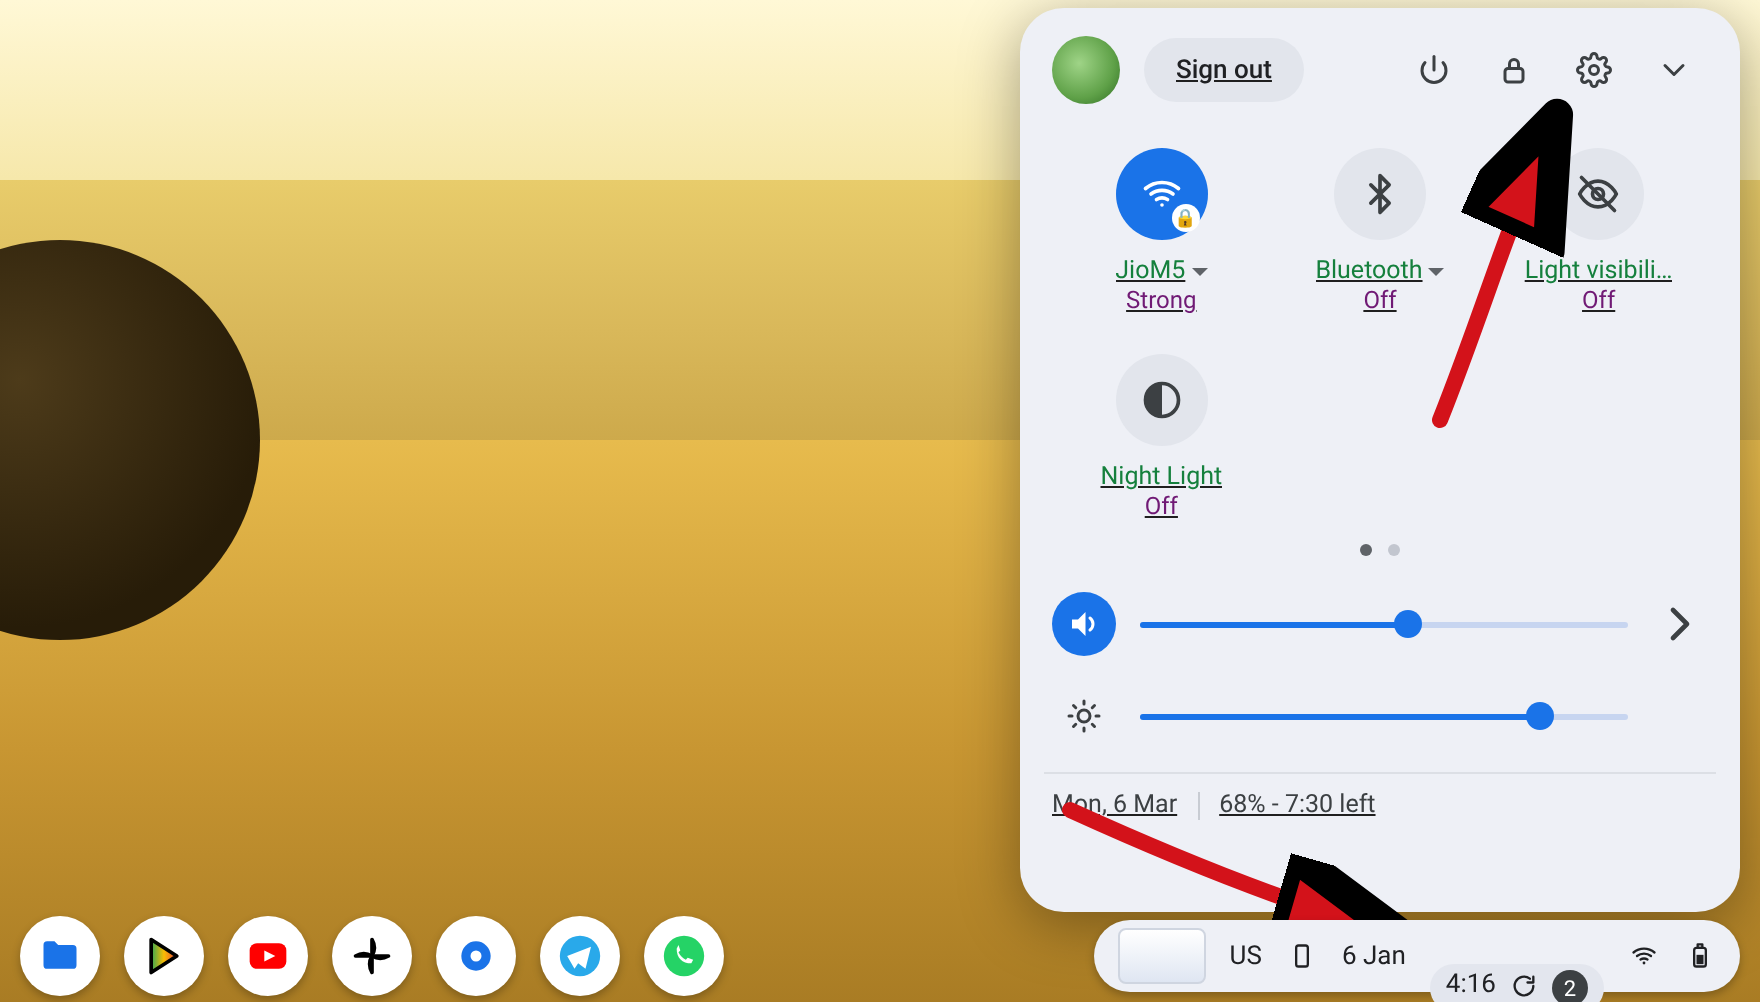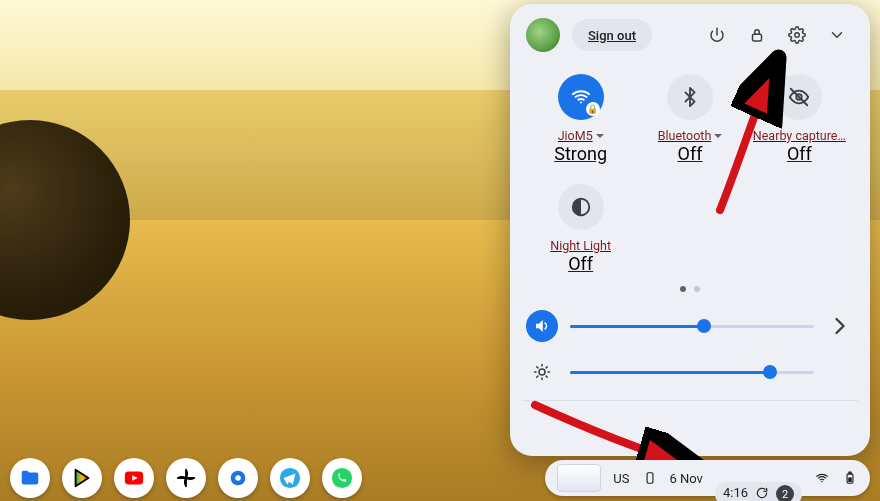--- a/index.html
+++ b/index.html
@@ -30,22 +30,22 @@
   .hdr-icon { width:34px; height:34px; border-radius:50%; display:flex; align-items:center; justify-content:center; color:#3c4043; }
   .hdr-icon svg { width:18px; height:18px; }
 
   
   .tiles { display:grid; grid-template-columns:repeat(3,1fr); gap:6px 0; margin-top:18px; }
   .tile { display:flex; flex-direction:column; align-items:center; text-align:center; padding:4px 2px 10px; }
   .tile-btn { width:46px; height:46px; border-radius:50%; background:#e2e5ec; display:flex; align-items:center; justify-content:center; margin-bottom:8px; color:#3c4043; position:relative; }
   .tile-btn.active { background:#1a73e8; color:#fff; }
   .tile-btn svg { width:22px; height:22px; }
   .mini-lock { position:absolute; right:4px; bottom:4px; width:14px; height:14px; border-radius:50%; background:#fff; color:#1a73e8; display:flex; align-items:center; justify-content:center; font-size:9px; }
-  .tile-label { font-size:12.5px; color:#7f1d1d; white-space:nowrap; overflow:hidden; text-overflow:ellipsis; max-width:100%; display:flex; align-items:center; gap:3px; }
-  .tile-sub  { font-size:18px; color:#000000; }
+  .tile-label { font-size:12.5px; color:#15803d; white-space:nowrap; overflow:hidden; text-overflow:ellipsis; max-width:100%; display:flex; align-items:center; gap:3px; }
+  .tile-sub  { font-size:12px; color:#701a75; }
   .caret-sm::after { content:""; display:inline-block; border:4px solid transparent; border-top-color:#5f6368; transform:translateY(2px); }
 
   .dots { display:flex; justify-content:center; gap:8px; margin-top:2px; height:12px; }
   .dot  { width:6px; height:6px; border-radius:50%; background:#c2c6cf; }
   .dot.on { background:#5f6368; }
 
   
   .sliders { margin-top:12px; display:flex; flex-direction:column; gap:14px; }
   .slider-row { display:flex; align-items:center; gap:12px; }
   .slider-icon { width:32px; height:32px; border-radius:50%; display:flex; align-items:center; justify-content:center; flex:0 0 auto; }
@@ -151,21 +151,21 @@
 
 
     <div class="tile">
       <div class="tile-btn">
         <svg viewBox="0 0 24 24">
             <path d="M2 12s3.5-7 10-7 10 7 10 7-3.5 7-10 7S2 12 2 12z"></path>
             <circle cx="12" cy="12" r="3"></circle>
             <path d="M3 3l18 18"></path>
           </svg>
       </div>
-      <span class="tile-label">Nearby capture…</span>
+      <span class="tile-label">Light visibili…</span>
       <span class="tile-sub">Off</span>
     </div>
 
     <div class="tile">
       <div class="tile-btn">
         <svg viewBox="0 0 24 24">
             <circle cx="12" cy="12" r="9"></circle>
             <path d="M12 3a9 9 0 0 0 0 18z" fill="currentColor" stroke="none"></path>
           </svg>
       </div>
@@ -206,20 +206,25 @@
       </div>
       <div class="track">
         <div class="fill" id="bri-fill" style="width: 82%;"></div>
           <div class="thumb" id="bri-thumb" style="left: 82%;"></div>
       </div>
       <div style="width:28px"></div>
     </div>
   </div>
 
   <div class="divider"></div>
+  <div class="panel-footer">
+    <span>Mon, 6 Mar</span>
+    <span class="sep"></span>
+    <span>68% - 7:30 left</span>
+  </div>
 </div>
 
 <div class="arrow" style="left:700px; top:60px;">
   <svg width="100" height="160">
       <defs>
         <marker id="ah1" markerWidth="10" markerHeight="10" refX="6" refY="3" orient="auto">
           <path d="M0 0L8 3L0 6z" fill="#d3121a"></path>
         </marker>
       </defs>
   <path d="M20 150 C 40 100, 55 50, 72 12" stroke="#d3121a" stroke-width="8" fill="none" marker-end="url(#ah1)"></path>
@@ -291,21 +296,21 @@
   </div>
   <div class="shelf-spacer"></div>
   <div class="status-pill">
     <div class="thumb-win"></div>
     <span class="status-text">US</span>
     <span class="mini-icon">
         <svg viewBox="0 0 24 24">
           <rect x="7" y="3" width="10" height="18" rx="2"></rect>
         </svg>
       </span>
-    <span class="status-text">6 Nov</span>
+    <span class="status-text">6 Jan</span>
     <div class="status-time-group">
       <span>4:16</span>
       <span class="mini-icon">
           <svg viewBox="0 0 24 24">
             <path d="M20 12a8 8 0 1 1-3-6.3"></path>
             <path d="M20 4v5h-5"></path>
           </svg>
         </span>
       <span class="badge-circ">2</span>
     </div>

